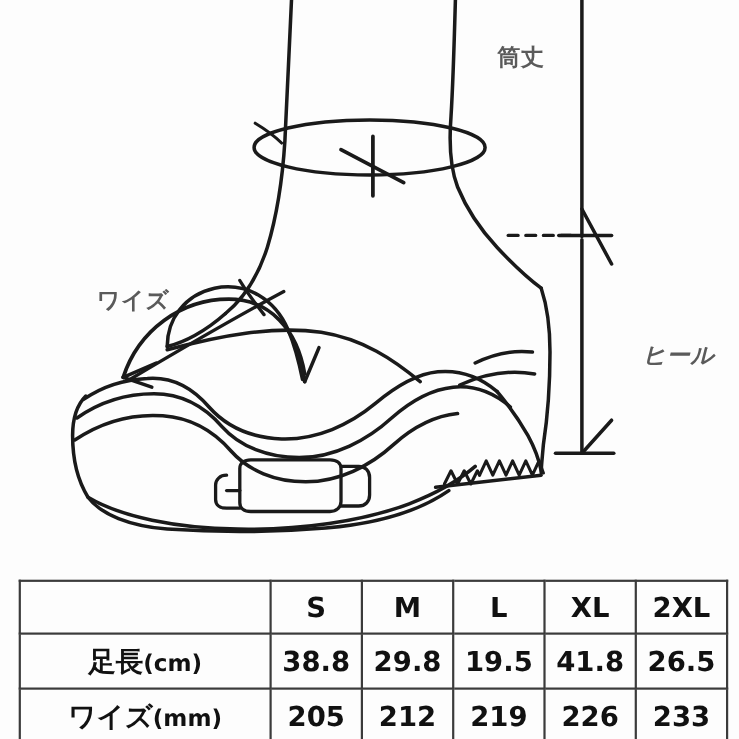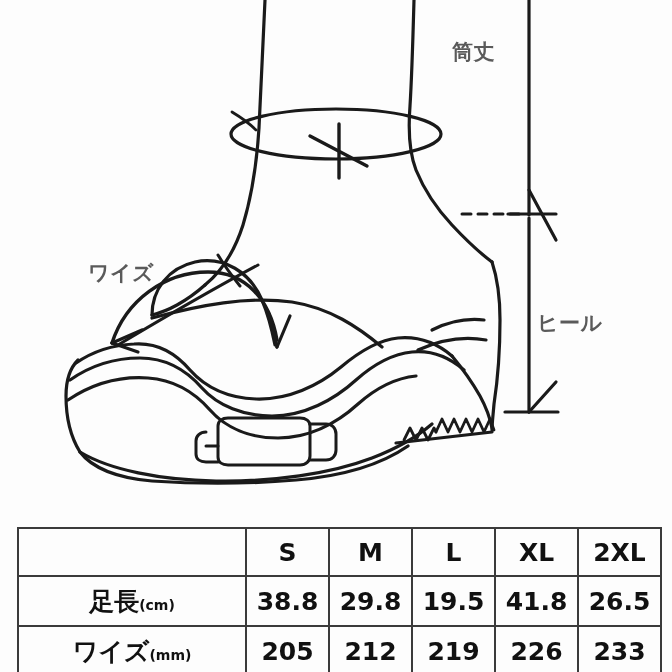--- a/index.html
+++ b/index.html
@@ -36,21 +36,21 @@
     color: #5a5a5a;
     font-weight: 700;
     font-size: 21px;
     letter-spacing: 0.5px;
     white-space: nowrap;
     font-family: "DejaVu Sans", "Liberation Sans", sans-serif;
   }
   #label-ankle  { left: 131px; top: 98px; }
   #label-shaft  { left: 452px; top: 38px; }
   #label-width  { left: 88px;  top: 259px; }
-  #label-heel   { left: 537px; top: 309px; }
+  #label-heel   { left: 584px; top: 309px; font-style: italic; }
 
   
   #size-table-wrap {
     position: absolute;
     left: 17px;
     top: 527px;
     width: 644px;
   }
   table.size-table {
     border-collapse: collapse;
@@ -66,21 +66,21 @@
     font-weight: 700;
     color: #111111;
     padding: 0;
   }
   table.size-table col.c-label { width: 228px; }
   table.size-table col.c-size  { width: 83px; }
 
   .hdr-row td { height: 46px; font-size: 25px; }
   .data-row td { height: 48px; font-size: 25px; }
   .row-label { font-size: 25px; letter-spacing: 0px; }
-  .row-label .unit { font-size: 14px; }
+  .row-label .unit { font-size: 21px; }
   td.empty-corner { }
 </style>
 </head>
 <body>
 
 <div id="page">
 
   <div id="illustration">
     <svg width="672" height="515" viewBox="0 0 672 515" xmlns="http://www.w3.org/2000/svg">
       <g fill="none" stroke="#1a1a1a" stroke-width="3.2" stroke-linecap="round" stroke-linejoin="round">

